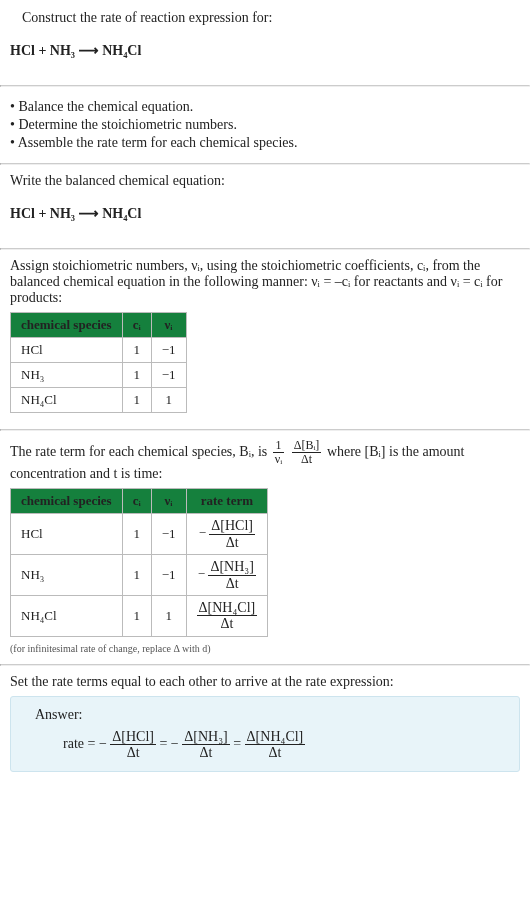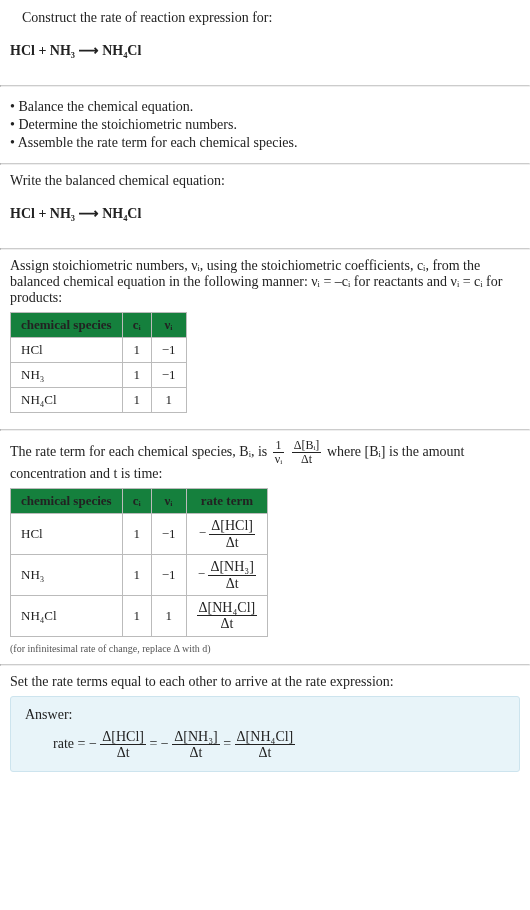--- a/index.html
+++ b/index.html
@@ -50,21 +50,21 @@
   }
   .note {
     font-size: 10px;
     color: #555;
     margin-top: 2px;
   }
   .answer-box {
     background: #e8f4f9;
     border: 1px solid #cde4ee;
     border-radius: 3px;
-    padding: 10px 14px 10px 14px;
+    padding: 10px 14px 10px 24px;
     margin-top: 6px;
   }
   .answer-title {
     margin-bottom: 6px;
   }
   .indent {
     margin-left: 28px;
   }
   .small {
     font-size: 11px;

